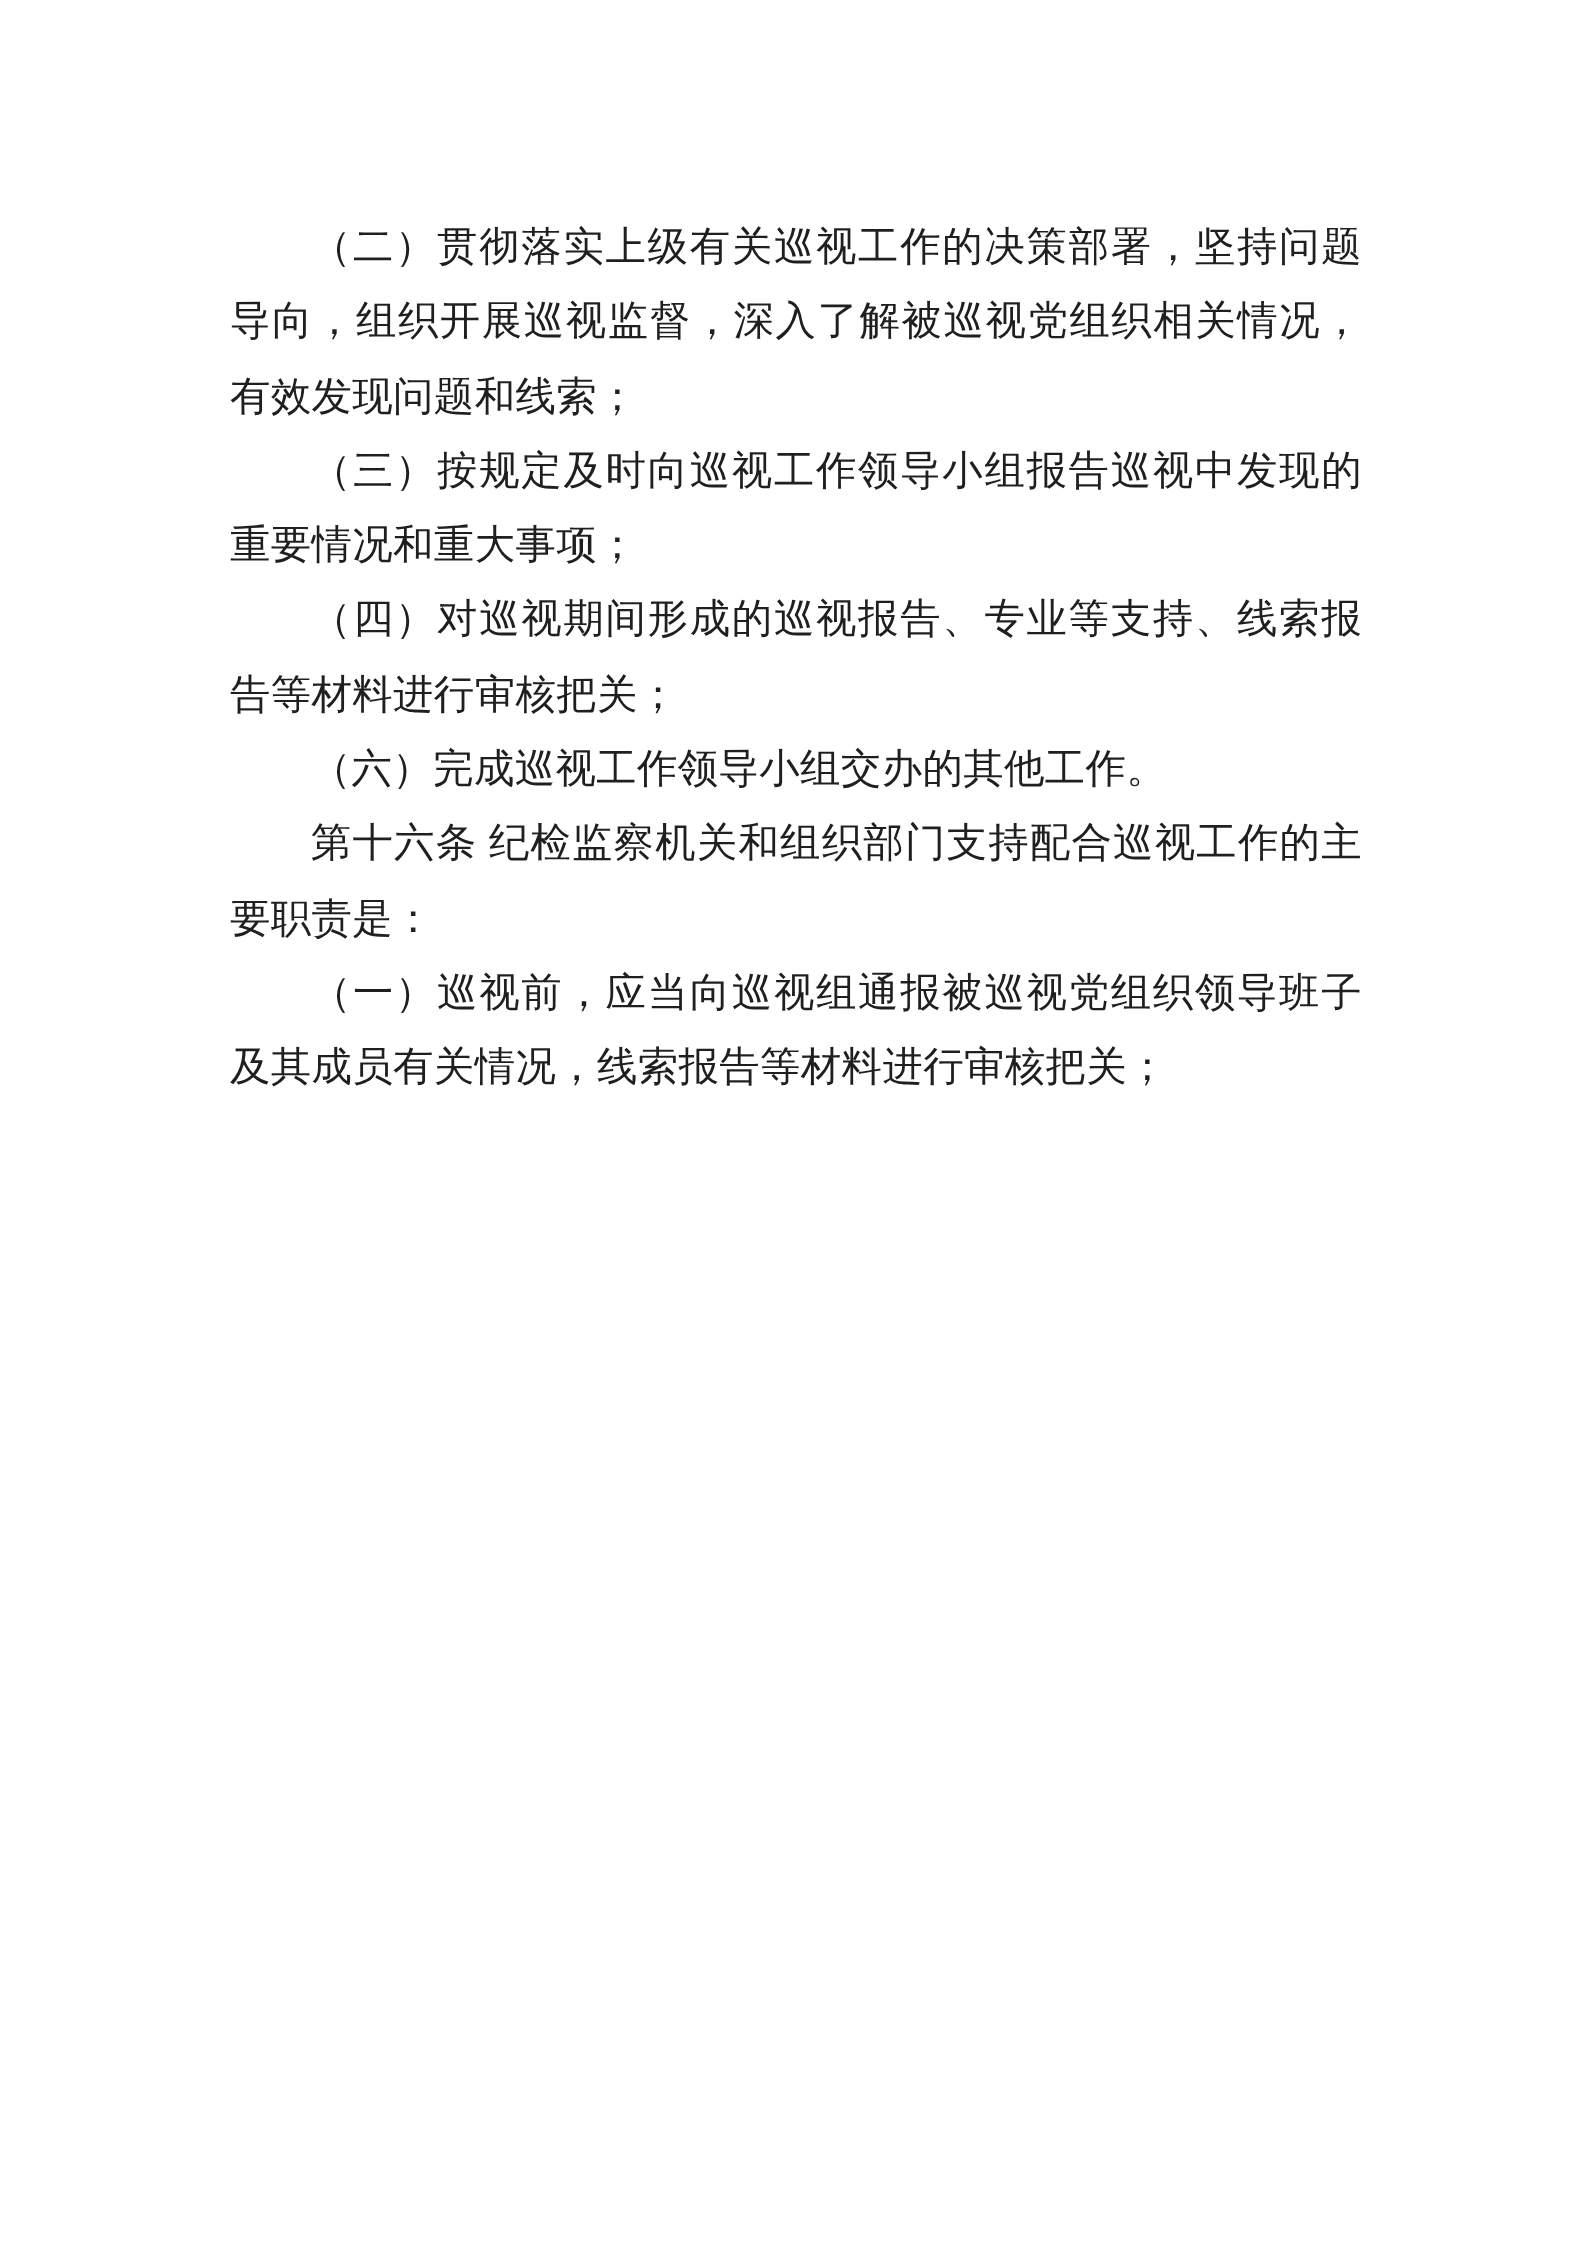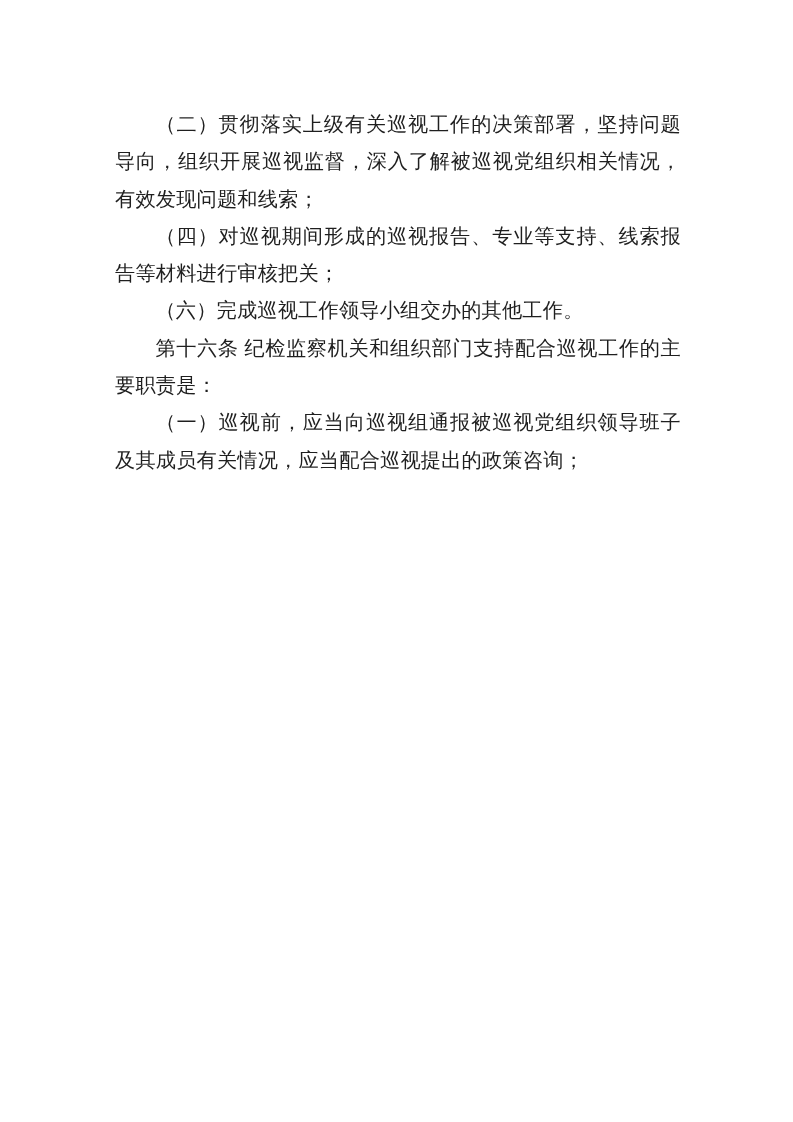--- a/index.html
+++ b/index.html
@@ -38,18 +38,19 @@
     font-family: "Liberation Sans", "DejaVu Sans", sans-serif;
     margin: 0 0.18em;
   }
 </style>
 </head>
 <body>
 
 <div class="page">
   <div class="text-block">
       <p class="para"><span>（二）贯彻落实上级有关巡视工作的决策部署，坚持问题导向，组织开展巡视监督，深入了解被巡视党组织相关情况，有效发现问题和线索；</span></p>
+      <p class="para"><span>（三）按规定及时向巡视工作领导小组报告巡视中发现的重要情况和重大事项；</span></p>
       <p class="para"><span>（四）对巡视期间形成的巡视报告、专业等支持、线索报告等材料进行审核把关；</span></p>
       <p class="para"><span>（六）完成巡视工作领导小组交办的其他工作。</span></p>
       <p class="para"><span>第十六条 纪检监察机关和组织部门支持配合巡视工作的主要职责是：</span></p>
-      <p class="para"><span>（一）巡视前，应当向巡视组通报被巡视党组织领导班子及其成员有关情况，应当配合巡视提出的政策咨询；</span></p>
+      <p class="para"><span>（一）巡视前，应当向巡视组通报被巡视党组织领导班子及其成员有关情况，线索报告等材料进行审核把关；</span></p>
     </div>
 </div>
 
 </body></html>

